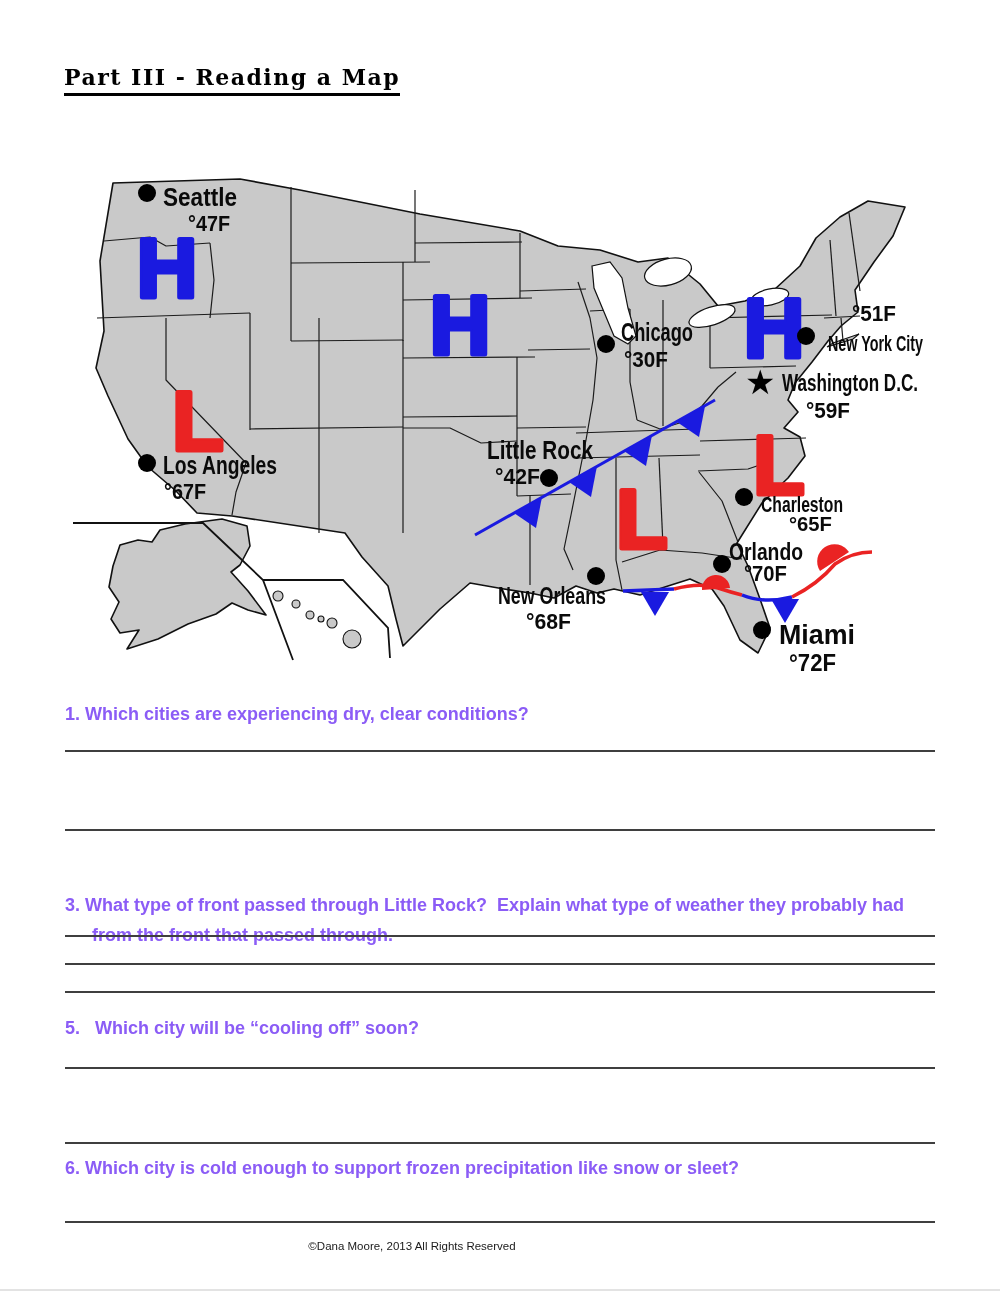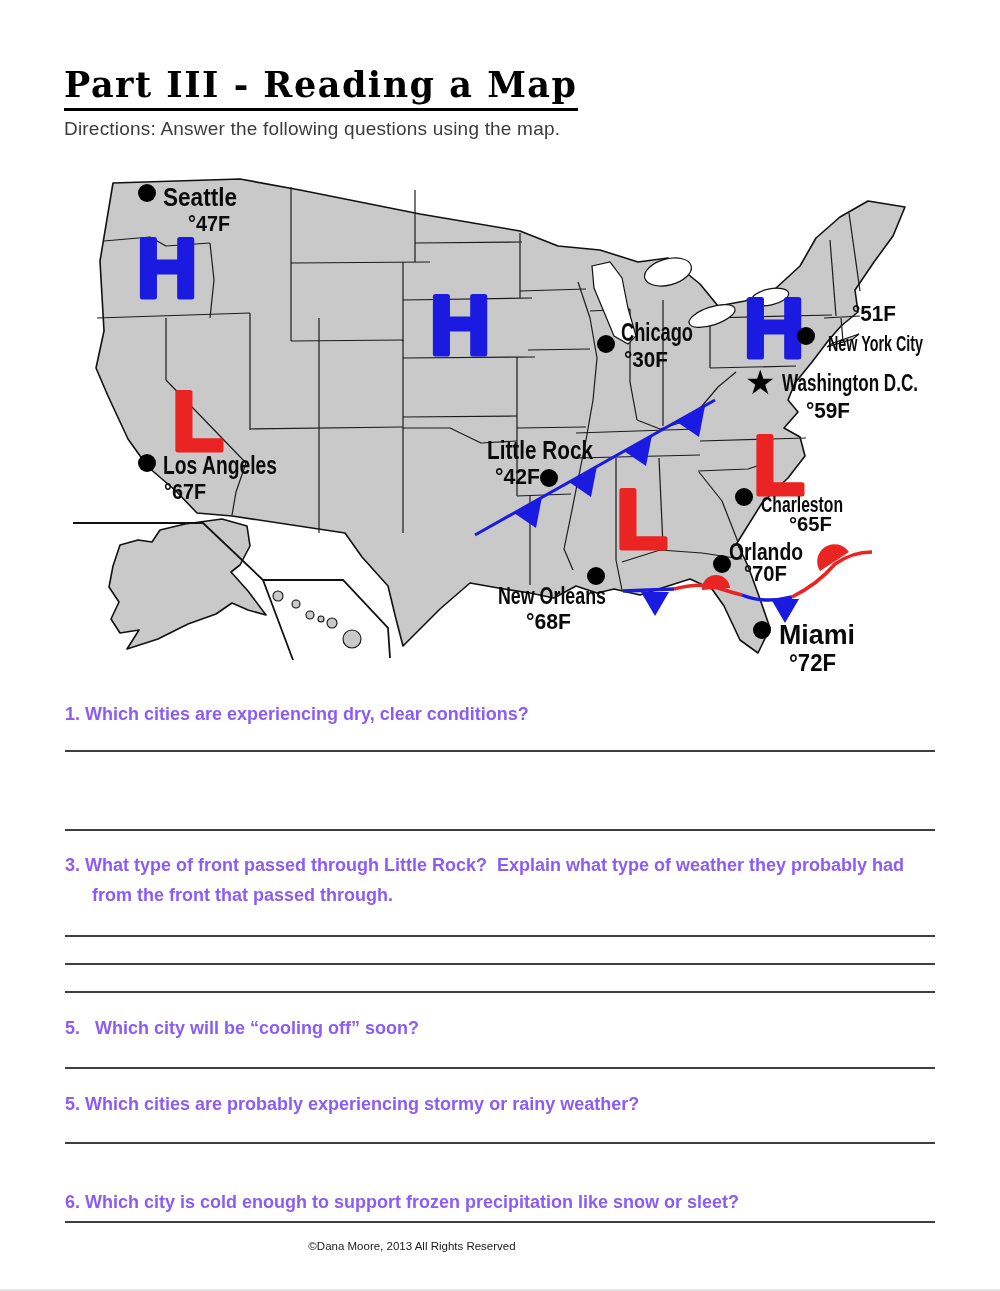--- a/index.html
+++ b/index.html
@@ -1,45 +1,44 @@
 <!DOCTYPE html>
 <html><head>
 <meta charset="utf-8">
 <style>
   html,body{margin:0;padding:0;background:#fff;}
   .page{position:relative;width:1000px;height:1291px;background:#ffffff;overflow:hidden;
         font-family:"Liberation Sans",sans-serif;}
   .title{position:absolute;left:64px;top:64px;display:inline-block;
-         font-family:"DejaVu Serif",serif;font-weight:900;font-size:35px;letter-spacing:1.5px;
+         font-family:"DejaVu Serif",serif;font-weight:900;font-size:22px;letter-spacing:1.5px;
          color:#000;border-bottom:3.5px solid #000;padding-bottom:3px;}
   .directions{position:absolute;left:64px;top:118px;font-size:19px;color:#3c3c3c;letter-spacing:.2px;}
   svg.map{position:absolute;left:0;top:0;}
   .land{fill:#c9c9c9;stroke:#111;stroke-width:1.6;stroke-linejoin:round;}
   .isle{fill:#c9c9c9;stroke:#111;stroke-width:1.1;}
   .state{fill:none;stroke:#1b1b1b;stroke-width:1.2;stroke-linejoin:round;}
   .lake{fill:#ffffff;stroke:#111;stroke-width:1.2;}
   .inset{fill:none;stroke:#111;stroke-width:1.8;}
   .cityDot{fill:#000;}
   .cityLabel{font-weight:bold;fill:#0a0a0a;}
   .hl{font-weight:bold;paint-order:stroke;stroke-linejoin:round;text-anchor:middle;}
   .question{position:absolute;left:65px;width:820px;font-weight:bold;font-size:18px;
             color:#8b5cf6;white-space:pre-wrap;line-height:30px;}
-  .hang{padding-left:27px;text-indent:-27px;}
+  .hang{padding-left:27px;text-indent:-27px;margin-top:40px;}
   .aline{position:absolute;left:65px;width:870px;border-top:2px solid #3f3f3f;height:0;}
   .footer{position:absolute;left:0;top:1240px;width:824px;text-align:center;
           font-size:11.5px;color:#1a1a1a;}
   .bottom-edge{position:absolute;left:0;bottom:0;width:1000px;height:2px;background:#e3e3e3;}
 </style>
 </head>
 <body>
 
 <div class="page">
 
   <div class="title">Part III - Reading a Map</div>
-  <div class="directions">Directions: Answer the following questions using the map.</div>
 
   <svg class="map" width="1000" height="700" viewBox="0 0 1000 700">
 
     <path class="land" d="M113,183 L240,179 L300,190 L420,214 L520,231 L558,246 L600,250 L638,262 L668,258 L700,284 L718,306 L745,301 L775,289 L800,266 L816,238 L840,217 L868,201 L905,207 L893,236 L874,262 L855,290 L858,312 L841,326 L828,341 L812,362 L795,383 L788,400 L798,412 L784,428 L800,437 L805,456 L788,478 L762,503 L737,543 L748,566 L760,599 L770,628 L758,653 L740,640 L724,606 L712,589 L690,579 L668,586 L640,595 L614,589 L597,593 L576,586 L554,598 L530,593 L504,589 L470,583 L440,609 L403,646 L396,619 L388,586 L362,557 L345,533 L232,516 L197,513 L176,491 L148,467 L128,439 L108,396 L96,368 L104,331 L100,261 Z"></path>
 
     <polygon class="isle" points="827,347 853,339 859,334 833,343"></polygon>
 
     <g>
       <path class="state" d="M104,241 L150,237 L166,246 L210,243"></path>
       <path class="state" d="M97,318 L250,313"></path>
@@ -188,21 +187,20 @@
   <div class="aline" style="top:829px"></div>
 
   <div class="question hang" style="top:850px">3. What type of front passed through Little Rock?  Explain what type of weather they probably had from the front that passed through.</div>
   <div class="aline" style="top:935px"></div>
   <div class="aline" style="top:963px"></div>
   <div class="aline" style="top:991px"></div>
 
   <div class="question" style="top:1013px">5.   Which city will be “cooling off” soon?</div>
   <div class="aline" style="top:1067px"></div>
 
-  <div class="question" style="top:1089px">5. Which cities are probably experiencing stormy or rainy weather?</div>
   <div class="aline" style="top:1142px"></div>
 
-  <div class="question" style="top:1187px">6. Which city is cold enough to support frozen precipitation like snow or sleet?</div>
+  <div class="question" style="top:1153px">6. Which city is cold enough to support frozen precipitation like snow or sleet?</div>
   <div class="aline" style="top:1221px"></div>
 
   <div class="footer">©Dana Moore, 2013 All Rights Reserved</div>
   <div class="bottom-edge"></div>
 </div>
 
 </body></html>

